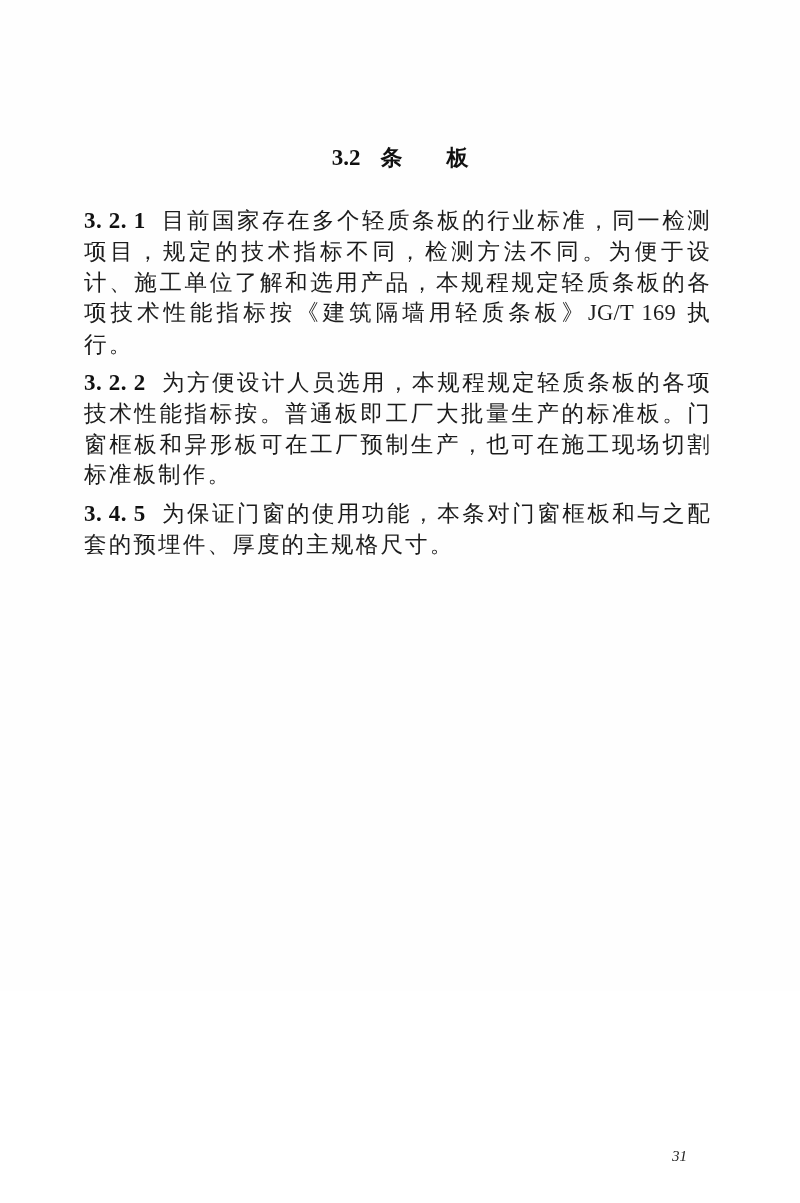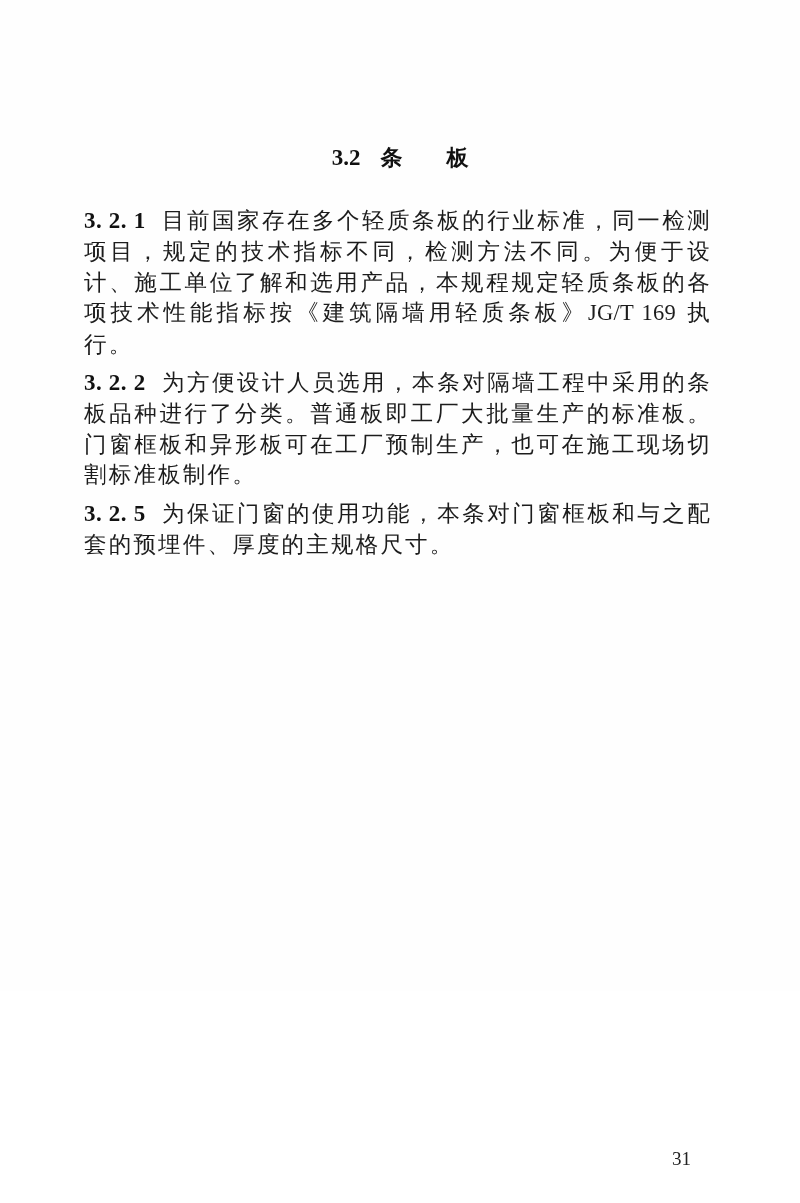--- a/index.html
+++ b/index.html
@@ -67,46 +67,47 @@
     }
     .clause .latin {
       font-family: "Liberation Serif", "DejaVu Serif", serif;
       letter-spacing: 0.3px;
     }
     .page-number {
       position: absolute;
       left: 672px;
       top: 1148px;
       font-family: "Liberation Serif", "DejaVu Serif", serif;
-      font-size: 19px;
+      font-style: italic;
+      font-size: 15px;
       color: #222;
     }
   </style>
 </head>
 <body>
 
 <div class="page">
 
   <div class="section-title">
     <span class="num">3.2</span><span class="t1">条</span><span>板</span>
   </div>
 
   <div class="body">
 
     <p class="clause">
       <span class="cnum">3. 2. 1</span><span>目前国家存在多个轻质条板的行业标准，同一检测项目，规定的技术指标不同，检测方法不同。为便于设计、施工单位了解和选用产品，本规程规定轻质条板的各项技术性能指标按《建筑隔墙用轻质条板》</span><span class="latin">JG/T 169</span> <span>执行。</span>
     </p>
 
     <p class="clause">
-      <span class="cnum">3. 2. 2</span><span>为方便设计人员选用，本条对隔墙工程中采用的条板品种进行了分类。普通板即工厂大批量生产的标准板。门窗框板和异形板可在工厂预制生产，也可在施工现场切割标准板制作。</span>
+      <span class="cnum">3. 2. 2</span><span>为方便设计人员选用，本规程规定轻质条板的各项技术性能指标按。普通板即工厂大批量生产的标准板。门窗框板和异形板可在工厂预制生产，也可在施工现场切割标准板制作。</span>
     </p>
 
 
     <p class="clause">
-      <span class="cnum">3. 2. 5</span><span>为保证门窗的使用功能，本条对门窗框板和与之配套的预埋件、厚度的主规格尺寸。</span>
+      <span class="cnum">3. 4. 5</span><span>为保证门窗的使用功能，本条对门窗框板和与之配套的预埋件、厚度的主规格尺寸。</span>
     </p>
 
 
   </div>
 
   <div class="page-number">31</div>
 
 </div>
 
 </body></html>

